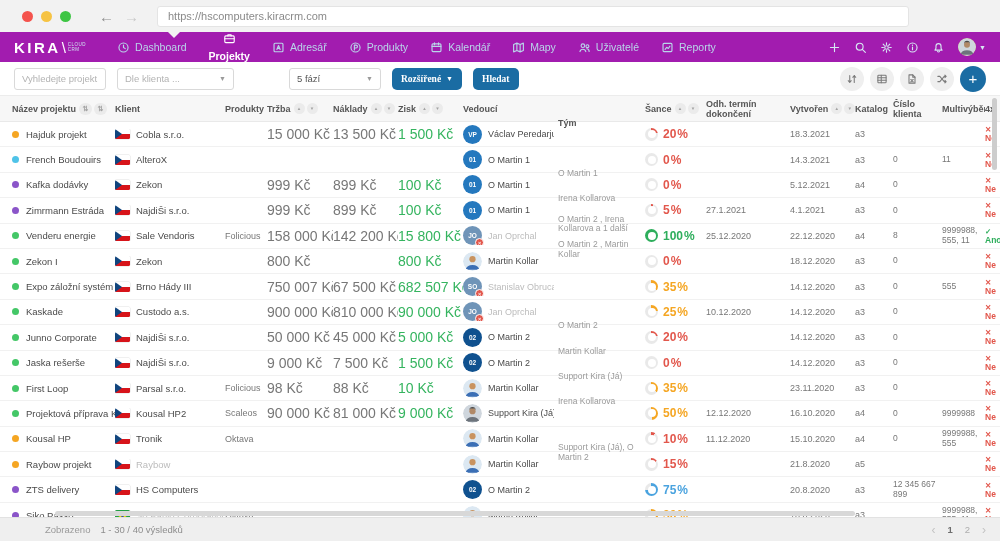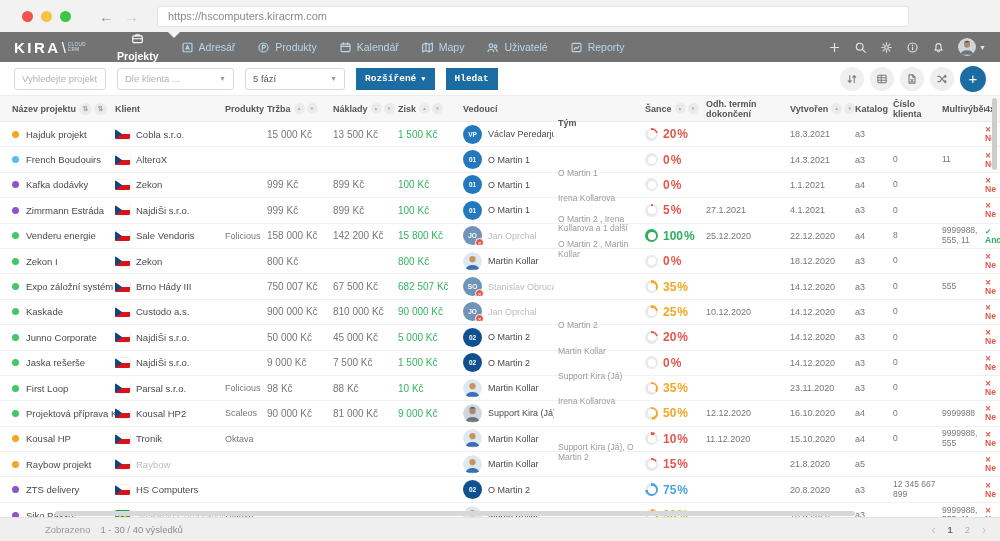--- a/index.html
+++ b/index.html
@@ -12,21 +12,21 @@
   .light { width:11px; height:11px; border-radius:50%; }
   .light.red{background:#f4534d;} .light.yellow{background:#f6c343;} .light.green{background:#3ec544;}
   .navarrows { display:flex; gap:10px; margin-left:28px; font-size:15px; }
   .arrow-back{ color:#8f8f8f; } .arrow-fwd{ color:#c9c9c9; }
   .urlbar { margin-left:18px; width:752px; height:21px; background:#fff; border:1px solid #e4e4e4; border-radius:3px;
             display:flex; align-items:center; padding-left:10px; font-size:11px; color:#8a8a8a; }
   .notch { position:absolute; left:168px; top:32px; width:0; height:0; z-index:5;
            border-left:6px solid transparent; border-right:6px solid transparent; border-top:6px solid #f2f2f2; }
 
   
-  .navbar { height:30px; background:#737373; display:flex; align-items:center; color:#fff; }
+  .navbar { height:30px; background:#a21caf; display:flex; align-items:center; color:#fff; }
   .logo { display:flex; align-items:center; margin:0 20px 0 14px; }
   .logo-main { font-size:15px; font-weight:bold; letter-spacing:2.5px; color:#fff; }
   .logo-slash { font-size:15px; color:#fff; margin:0 2px 0 1px; font-weight:300;}
   .logo-sub { font-size:4.5px; line-height:5px; color:#cfe3f1; letter-spacing:.5px; }
   .nav-items { display:flex; align-items:center; height:100%; }
   .nav-item { display:flex; align-items:center; gap:5px; padding:0 11px; height:100%; font-size:10.5px; color:#b9d6ea; cursor:pointer; }
   .nav-item.active { color:#fff; font-weight:bold;flex-direction:column; }
   .nav-item .nicon { width:13px; height:13px; display:inline-flex; }
   .nav-item .nicon svg{ width:13px; height:13px; }
   .nav-actions { margin-left:auto; display:flex; align-items:center; gap:13px; padding-right:14px; }
@@ -36,22 +36,22 @@
   .nav-avatar .av { width:18px; height:18px; border-radius:50%; overflow:hidden; background:#c8a07a; }
   .nav-avatar .chev { font-size:7px; color:#d6e7f3; }
 
   
   .filterbar { height:34px; background:#fff; border-bottom:1px solid #ececec; display:flex; align-items:center; padding:0 14px; gap:11px; }
   .f-input { width:92px; height:22px; border:1px solid #d9d9d9; border-radius:3px; padding:0 7px; font-size:9.5px; color:#555; font-family:"Liberation Sans",sans-serif; }
   .f-input::placeholder { color:#b3b3b3; }
   .f-select { height:22px; border:1px solid #d9d9d9; border-radius:3px; padding:0 7px; font-size:9.5px; display:flex; align-items:center; justify-content:space-between; cursor:pointer; background:#fff; }
   .f-select .caret { color:#9a9a9a; font-size:7px; margin-left:6px; }
   .sel-client { width:117px; color:#b3b3b3; }
-  .sel-phase { width:100px; color:#555; }
-  .f-btn { height:22px; background:#1a6ca3; color:#fff; border:none; border-radius:0; font-size:9.5px; font-weight:bold; padding:0 9px; cursor:pointer; display:flex; align-items:center; gap:5px; font-family:Liberation Mono, monospace;}
+  .sel-phase { width:92px; color:#555;margin-left:44px; }
+  .f-btn { height:22px; background:#1a6ca3; color:#fff; border:none; border-radius:5px; font-size:9.5px; font-weight:bold; padding:0 9px; cursor:pointer; display:flex; align-items:center; gap:5px; font-family:Liberation Serif, serif;}
   .f-btn .caret{ font-size:7px; font-weight:normal; }
   .f-toolbar { margin-left:auto; display:flex; align-items:center; gap:6px; }
   .t-circle { width:24px; height:24px; border-radius:50%; background:#efefef; color:#7a7a7a; display:flex; align-items:center; justify-content:center; cursor:pointer; }
   .t-circle svg { width:12px; height:12px; }
   .t-add { width:26px; height:26px; border-radius:50%; background:#1a6ca3; color:#fff; display:flex; align-items:center; justify-content:center; font-size:15px; cursor:pointer; }
 
   
   .thead { height:26px; background:#f7f7f7; border-bottom:1px solid #e9e9e9; display:flex; align-items:center; padding-left:12px; width:1030px; }
   .th { font-size:9px; font-weight:bold; color:#555; display:flex; align-items:center; gap:3px; flex-shrink:0; padding-right:4px; }
   .sort-pair { display:flex; gap:2px; }
@@ -65,21 +65,21 @@
   .c13{width:49px;} .c14{width:43px;} .c15{width:40px;}
   .cell-name { display:flex; align-items:center; gap:7px; }
   .dot { width:7px; height:7px; border-radius:50%; flex-shrink:0; }
   .pname { font-size:9.5px; color:#4a4a4a; white-space:nowrap; }
   .cell-client { display:flex; align-items:center; gap:6px; }
   .flag { width:15px; height:10px; border-radius:1.5px; overflow:hidden; flex-shrink:0; box-shadow:0 0 0 .5px rgba(0,0,0,.12); display:inline-flex; }
   .flag svg{ width:15px; height:10px; display:block;}
   .cname { font-size:9.5px; color:#4a4a4a; white-space:nowrap; }
   .muted { color:#bcbcbc !important; }
   .txt { font-size:9px; color:#777; }
-  .money { font-size:10px; color:#777; white-space:nowrap; }
+  .money { font-size:14px; color:#777; white-space:nowrap; }
   .profit { color:#35b45f; }
   .cell-lead { display:flex; align-items:center; gap:6px; }
   .avwrap { position:relative; width:19px; height:19px; flex-shrink:0; }
   .avatar { width:19px; height:19px; border-radius:50%; color:#fff; font-size:6.5px; font-weight:bold; display:flex; align-items:center; justify-content:center; overflow:hidden; }
   .av-b1{ background:#2478be; } .av-b2{ background:#0f518f; } .av-x{ background:#6f94b8; }
   .badge-x { position:absolute; right:-2px; bottom:-2px; width:9px; height:9px; border-radius:50%; background:#e2574c; border:1px solid #fff; color:#fff; font-size:5px; display:flex; align-items:center; justify-content:center; }
   .lname { font-size:9px; color:#4a4a4a; white-space:nowrap; overflow:hidden; }
   .team { font-size:8.5px; color:#9a9a9a; line-height:9.5px; }
   .cell-chance { display:flex; align-items:center; gap:5px; }
   .donut { width:13px; height:13px; border-radius:50%; position:relative; flex-shrink:0; }
@@ -125,20 +125,29 @@
 
   <div class="navbar">
     <div class="logo">
       <span class="logo-main">KIRA</span>
       <span class="logo-slash">\</span>
       <span class="logo-sub">
         <span>CLOUD</span><br><span>CRM</span>
       </span>
     </div>
     <div class="nav-items" id="nav-items">
+        <div class="nav-item">
+          <span class="nicon">
+            <svg viewBox="0 0 16 16">
+              <circle cx="8" cy="8" r="5.6" fill="none" stroke="currentColor" stroke-width="1.4" stroke-linecap="round" stroke-linejoin="round"></circle>
+              <path d="M8 4.9V8l2.2 1.4" fill="none" stroke="currentColor" stroke-width="1.4" stroke-linecap="round" stroke-linejoin="round"></path>
+            </svg>
+          </span>
+          <span>Dashboard</span>
+        </div>
         <div class="nav-item active">
           <span class="nicon">
             <svg viewBox="0 0 16 16">
               <rect x="2.2" y="4.8" width="11.6" height="8.2" rx="1.2" fill="none" stroke="currentColor" stroke-width="1.4" stroke-linecap="round" stroke-linejoin="round"></rect>
               <path d="M6 4.8V3.4h4v1.4M2.2 8.3h11.6" fill="none" stroke="currentColor" stroke-width="1.4" stroke-linecap="round" stroke-linejoin="round"></path>
             </svg>
           </span>
           <span>Projekty</span>
         </div>
         <div class="nav-item">
@@ -454,21 +463,21 @@
             <span class="avatar av-b1">01</span>
           </span>
           <span class="lname ">O Martin 1</span>
         </div>
         <div class="cell c8 team">Irena Kollarova</div>
         <div class="cell c9 cell-chance">
           <span class="donut" style="background:conic-gradient(#e9e9e9 0%, #e9e9e9 0)"></span>
           <span class="pct tone-red">0 %</span>
         </div>
         <div class="cell c10 txt"></div>
-        <div class="cell c11 txt">1.1.2021</div>
+        <div class="cell c11 txt">5.12.2021</div>
         <div class="cell c12 txt">a4</div>
         <div class="cell c13 small2">0</div>
         <div class="cell c14 small2"></div>
         <div class="cell c15 flag4 tone-red"><span class="fx">✕</span>Ne</div>
       </div>
       <div class="row">
         <div class="cell c1 cell-name">
           <span class="dot" style="background:#8b55c9"></span>
           <span class="pname">Zimrmann Estráda</span>
         </div>

